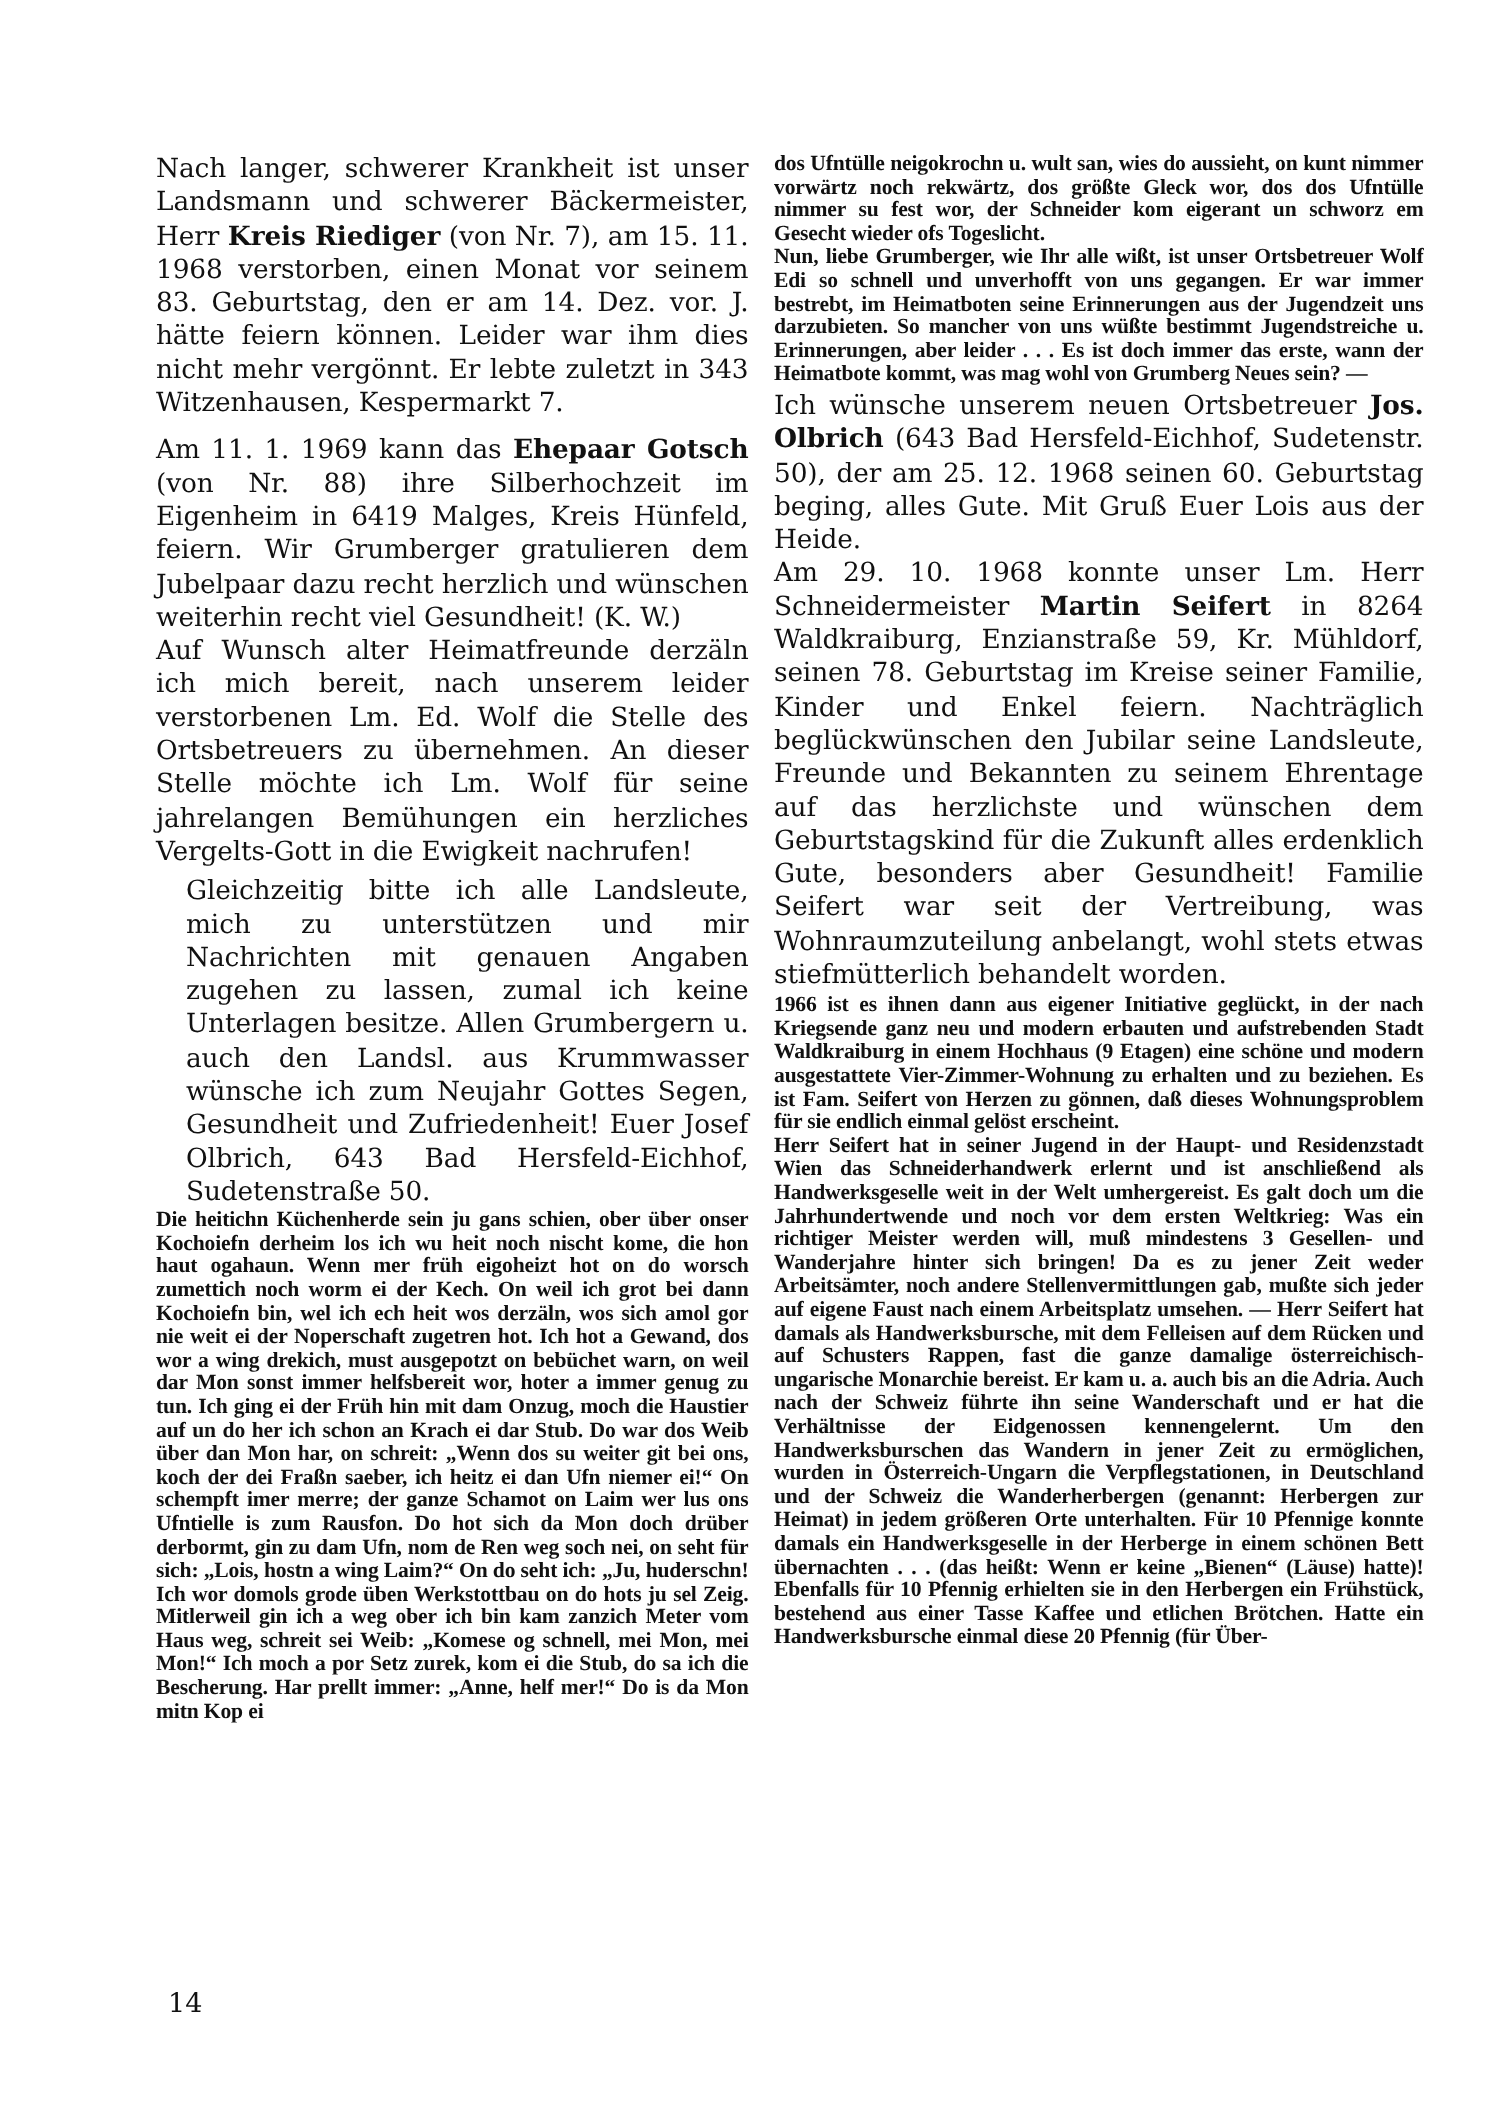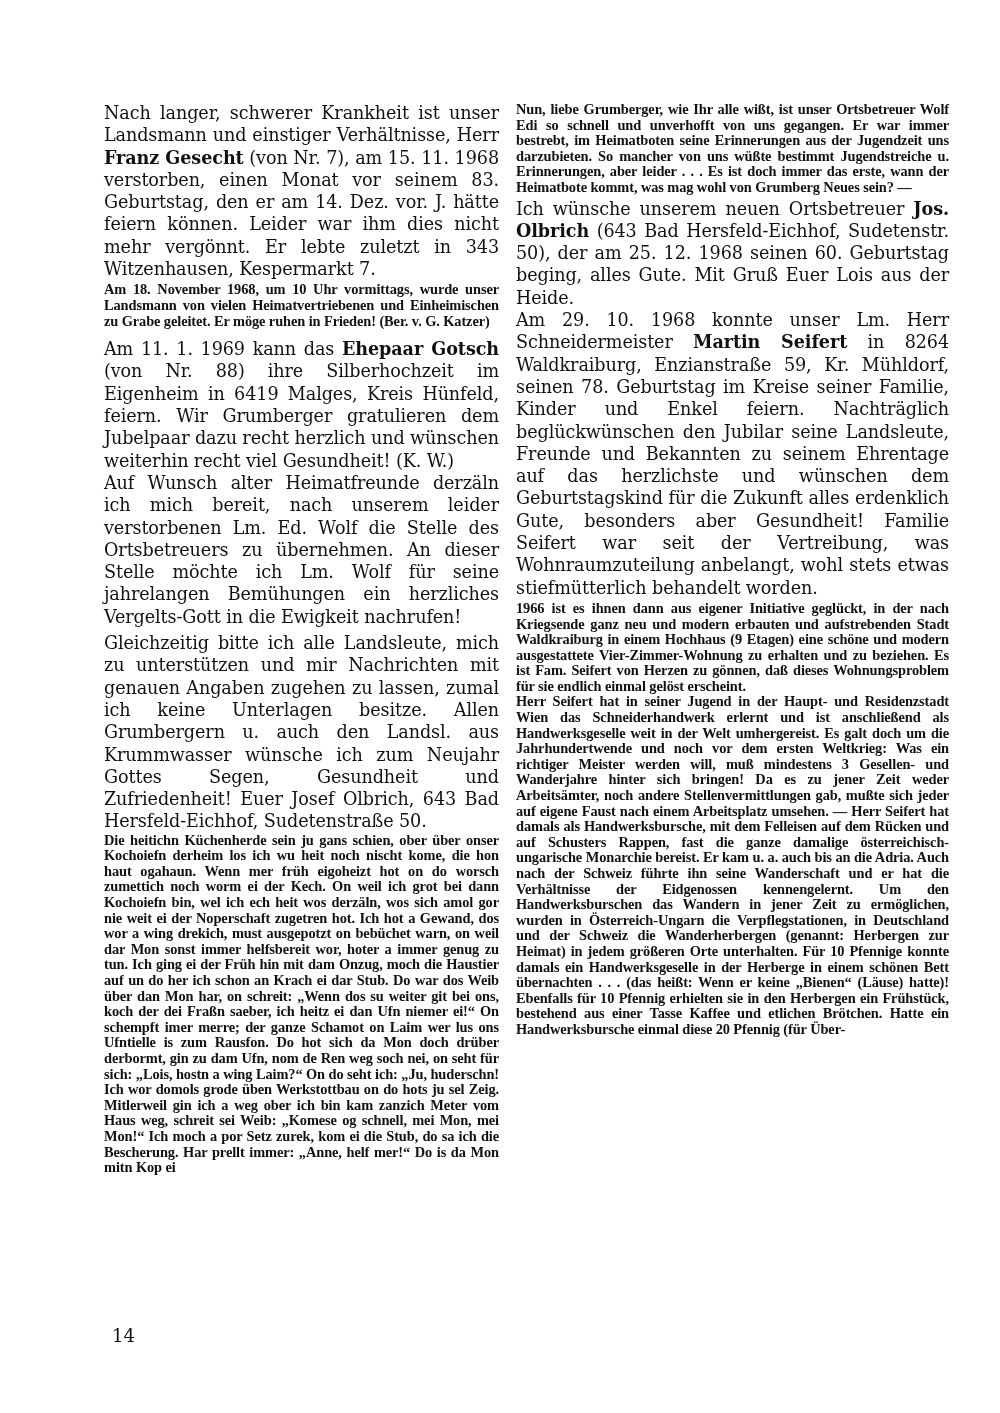--- a/index.html
+++ b/index.html
@@ -10,29 +10,29 @@
     .big { font-family: "DejaVu Serif", "Liberation Serif", serif; font-size: 17.6px; line-height: 22.3px; text-align: justify; margin: 0; letter-spacing: -0.1px; }
     .small { font-family: "Liberation Serif", "DejaVu Serif", serif; font-size: 14.4px; line-height: 15.6px; text-align: justify; margin: 0; font-weight: bold; letter-spacing: -0.1px; }
     .heading { font-family: "Liberation Serif", "DejaVu Serif", serif; font-weight: bold; font-size: 17.5px; letter-spacing: 0.3px; margin: 0; }
     .b { font-weight: bold; }
     .page-number { position: absolute; left: 112px; top: 1325px; font-family: "DejaVu Serif", serif; font-size: 18px; }
   </style>
 </head>
 <body>
 
 <div class="col col-left">
-  <p class="big"><span>Nach langer, schwerer Krankheit ist unser Landsmann und einstiger Verhältnisse, Herr </span><span class="b">Franz Gesecht</span><span> (von Nr. 7), am 15. 11. 1968 verstorben, einen Monat vor seinem 83. Geburtstag, den er am 14. Dez. vor. J. hätte feiern können. Leider war ihm dies nicht mehr vergönnt. Er lebte zuletzt in 343 Witzenhausen, Kespermarkt 7.</span></p>
-  <p class="small" style="margin-top:2px;">Am 18. November 1968, um 10 Uhr vormittags, wurde unser Landsmann von vielen Heimatvertriebenen und Einheimischen zu Grabe geleitet. Er möge ruhen in Frieden! (Ber. v. G. Katzer)</p>
+  <p class="big"><span>Nach langer, schwerer Krankheit ist unser Landsmann und schwerer Bäckermeister, Herr </span><span class="b">Kreis Riediger</span><span> (von Nr. 7), am 15. 11. 1968 verstorben, einen Monat vor seinem 83. Geburtstag, den er am 14. Dez. vor. J. hätte feiern können. Leider war ihm dies nicht mehr vergönnt. Er lebte zuletzt in 343 Witzenhausen, Kespermarkt 7.</span></p>
   <p class="big" style="margin-top:9px;"><span>Am 11. 1. 1969 kann das </span><span class="b">Ehepaar Gotsch</span><span> (von Nr. 88) ihre Silberhochzeit im Eigenheim in 6419 Malges, Kreis Hünfeld, feiern. Wir Grumberger gratulieren dem Jubelpaar dazu recht herzlich und wünschen weiterhin recht viel Gesundheit! (K. W.)</span></p>
   <p class="big">Auf Wunsch alter Heimatfreunde derzäln ich mich bereit, nach unserem leider verstorbenen Lm. Ed. Wolf die Stelle des Ortsbetreuers zu übernehmen. An dieser Stelle möchte ich Lm. Wolf für seine jahrelangen Bemühungen ein herzliches Vergelts-Gott in die Ewigkeit nachrufen!</p>
-  <p class="big" style="margin-top:4px;">Gleichzeitig bitte ich alle Landsleute, mich zu unterstützen und mir Nachrichten mit genauen Angaben zugehen zu lassen, zumal ich keine Unterlagen besitze. Allen Grumbergern u. auch den Landsl. aus Krummwasser wünsche ich zum Neujahr Gottes Segen, Gesundheit und Zufriedenheit! Euer Josef Olbrich, 643 Bad Hersfeld-Eichhof, Sudetenstraße 50.</p>
+  <p class="big" style="margin-top:4px;margin-left:20px;">Gleichzeitig bitte ich alle Landsleute, mich zu unterstützen und mir Nachrichten mit genauen Angaben zugehen zu lassen, zumal ich keine Unterlagen besitze. Allen Grumbergern u. auch den Landsl. aus Krummwasser wünsche ich zum Neujahr Gottes Segen, Gesundheit und Zufriedenheit! Euer Josef Olbrich, 643 Bad Hersfeld-Eichhof, Sudetenstraße 50.</p>
   <p class="small">Die heitichn Küchenherde sein ju gans schien, ober über onser Kochoiefn derheim los ich wu heit noch nischt kome, die hon haut ogahaun. Wenn mer früh eigoheizt hot on do worsch zumettich noch worm ei der Kech. On weil ich grot bei dann Kochoiefn bin, wel ich ech heit wos derzäln, wos sich amol gor nie weit ei der Noperschaft zugetren hot. Ich hot a Gewand, dos wor a wing drekich, must ausgepotzt on bebüchet warn, on weil dar Mon sonst immer helfsbereit wor, hoter a immer genug zu tun. Ich ging ei der Früh hin mit dam Onzug, moch die Haustier auf un do her ich schon an Krach ei dar Stub. Do war dos Weib über dan Mon har, on schreit: „Wenn dos su weiter git bei ons, koch der dei Fraßn saeber, ich heitz ei dan Ufn niemer ei!“ On schempft imer merre; der ganze Schamot on Laim wer lus ons Ufntielle is zum Rausfon. Do hot sich da Mon doch drüber derbormt, gin zu dam Ufn, nom de Ren weg soch nei, on seht für sich: „Lois, hostn a wing Laim?“ On do seht ich: „Ju, huderschn! Ich wor domols grode üben Werkstottbau on do hots ju sel Zeig. Mitlerweil gin ich a weg ober ich bin kam zanzich Meter vom Haus weg, schreit sei Weib: „Komese og schnell, mei Mon, mei Mon!“ Ich moch a por Setz zurek, kom ei die Stub, do sa ich die Bescherung. Har prellt immer: „Anne, helf mer!“ Do is da Mon mitn Kop ei</p>
 </div>
 
 <div class="col col-right">
+  <p class="small">dos Ufntülle neigokrochn u. wult san, wies do aussieht, on kunt nimmer vorwärtz noch rekwärtz, dos größte Gleck wor, dos dos Ufntülle nimmer su fest wor, der Schneider kom eigerant un schworz em Gesecht wieder ofs Togeslicht.</p>
   <p class="small">Nun, liebe Grumberger, wie Ihr alle wißt, ist unser Ortsbetreuer Wolf Edi so schnell und unverhofft von uns gegangen. Er war immer bestrebt, im Heimatboten seine Erinnerungen aus der Jugendzeit uns darzubieten. So mancher von uns wüßte bestimmt Jugendstreiche u. Erinnerungen, aber leider . . . Es ist doch immer das erste, wann der Heimatbote kommt, was mag wohl von Grumberg Neues sein? —</p>
   <p class="big" style="margin-top:2px;"><span>Ich wünsche unserem neuen Ortsbetreuer </span><span class="b">Jos. Olbrich</span><span> (643 Bad Hersfeld-Eichhof, Sudetenstr. 50), der am 25. 12. 1968 seinen 60. Geburtstag beging, alles Gute. Mit Gruß Euer Lois aus der Heide.</span></p>
   <p class="big"><span>Am 29. 10. 1968 konnte unser Lm. Herr Schneidermeister </span><span class="b">Martin Seifert</span><span> in 8264 Waldkraiburg, Enzianstraße 59, Kr. Mühldorf, seinen 78. Geburtstag im Kreise seiner Familie, Kinder und Enkel feiern. Nachträglich beglückwünschen den Jubilar seine Landsleute, Freunde und Bekannten zu seinem Ehrentage auf das herzlichste und wünschen dem Geburtstagskind für die Zukunft alles erdenklich Gute, besonders aber Gesundheit! Familie Seifert war seit der Vertreibung, was Wohnraumzuteilung anbelangt, wohl stets etwas stiefmütterlich behandelt worden.</span></p>
   <p class="small" style="margin-top:2px;">1966 ist es ihnen dann aus eigener Initiative geglückt, in der nach Kriegsende ganz neu und modern erbauten und aufstrebenden Stadt Waldkraiburg in einem Hochhaus (9 Etagen) eine schöne und modern ausgestattete Vier-Zimmer-Wohnung zu erhalten und zu beziehen. Es ist Fam. Seifert von Herzen zu gönnen, daß dieses Wohnungsproblem für sie endlich einmal gelöst erscheint.</p>
   <p class="small">Herr Seifert hat in seiner Jugend in der Haupt- und Residenzstadt Wien das Schneiderhandwerk erlernt und ist anschließend als Handwerksgeselle weit in der Welt umhergereist. Es galt doch um die Jahrhundertwende und noch vor dem ersten Weltkrieg: Was ein richtiger Meister werden will, muß mindestens 3 Gesellen- und Wanderjahre hinter sich bringen! Da es zu jener Zeit weder Arbeitsämter, noch andere Stellenvermittlungen gab, mußte sich jeder auf eigene Faust nach einem Arbeitsplatz umsehen. — Herr Seifert hat damals als Handwerksbursche, mit dem Felleisen auf dem Rücken und auf Schusters Rappen, fast die ganze damalige österreichisch-ungarische Monarchie bereist. Er kam u. a. auch bis an die Adria. Auch nach der Schweiz führte ihn seine Wanderschaft und er hat die Verhältnisse der Eidgenossen kennengelernt. Um den Handwerksburschen das Wandern in jener Zeit zu ermöglichen, wurden in Österreich-Ungarn die Verpflegstationen, in Deutschland und der Schweiz die Wanderherbergen (genannt: Herbergen zur Heimat) in jedem größeren Orte unterhalten. Für 10 Pfennige konnte damals ein Handwerksgeselle in der Herberge in einem schönen Bett übernachten . . . (das heißt: Wenn er keine „Bienen“ (Läuse) hatte)! Ebenfalls für 10 Pfennig erhielten sie in den Herbergen ein Frühstück, bestehend aus einer Tasse Kaffee und etlichen Brötchen. Hatte ein Handwerksbursche einmal diese 20 Pfennig (für Über-</p>
 </div>
 
 <div class="page-number">14</div>
 
 </body></html>

